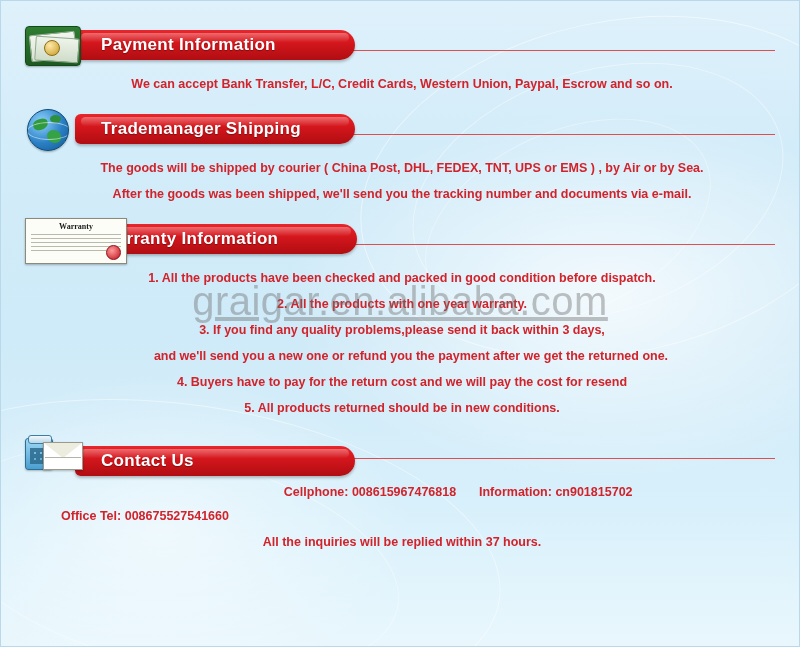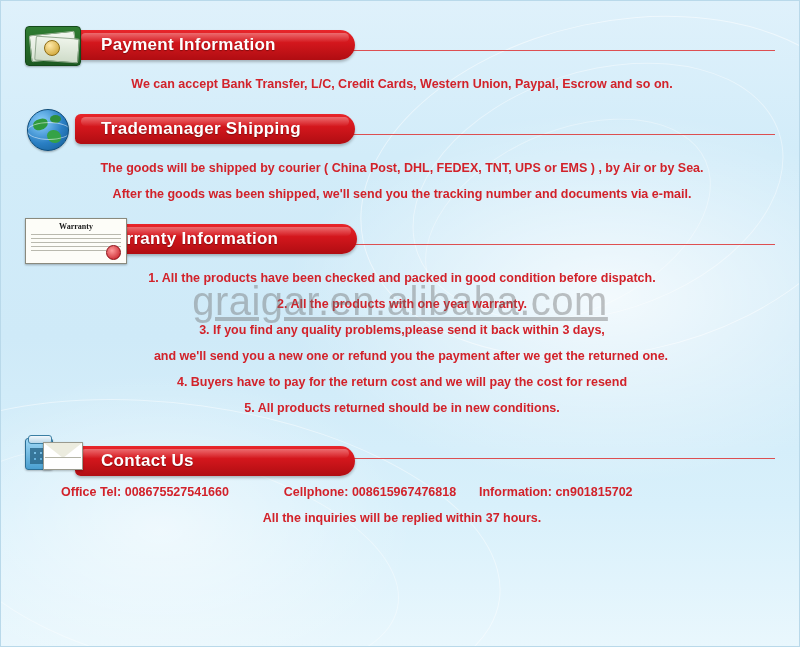--- a/index.html
+++ b/index.html
@@ -115,21 +115,21 @@
   }
   .line.indent { padding-left: 18px; }
   .contact-row {
     display: flex;
     color: #d2222a;
     font-size: 12.5px;
     font-weight: bold;
     line-height: 26px;
   }
   .contact-row span { white-space: nowrap; }
-  .c-office { width: 232px; }
+  .c-office { width: 232px; margin-top: 24px; }
   .c-cell { width: 218px; }
 
   
   .watermark {
     position: absolute;
     left: 0; right: 0;
     top: 278px;
     text-align: center;
     font-size: 40px;
     color: rgba(110,110,110,0.42);

